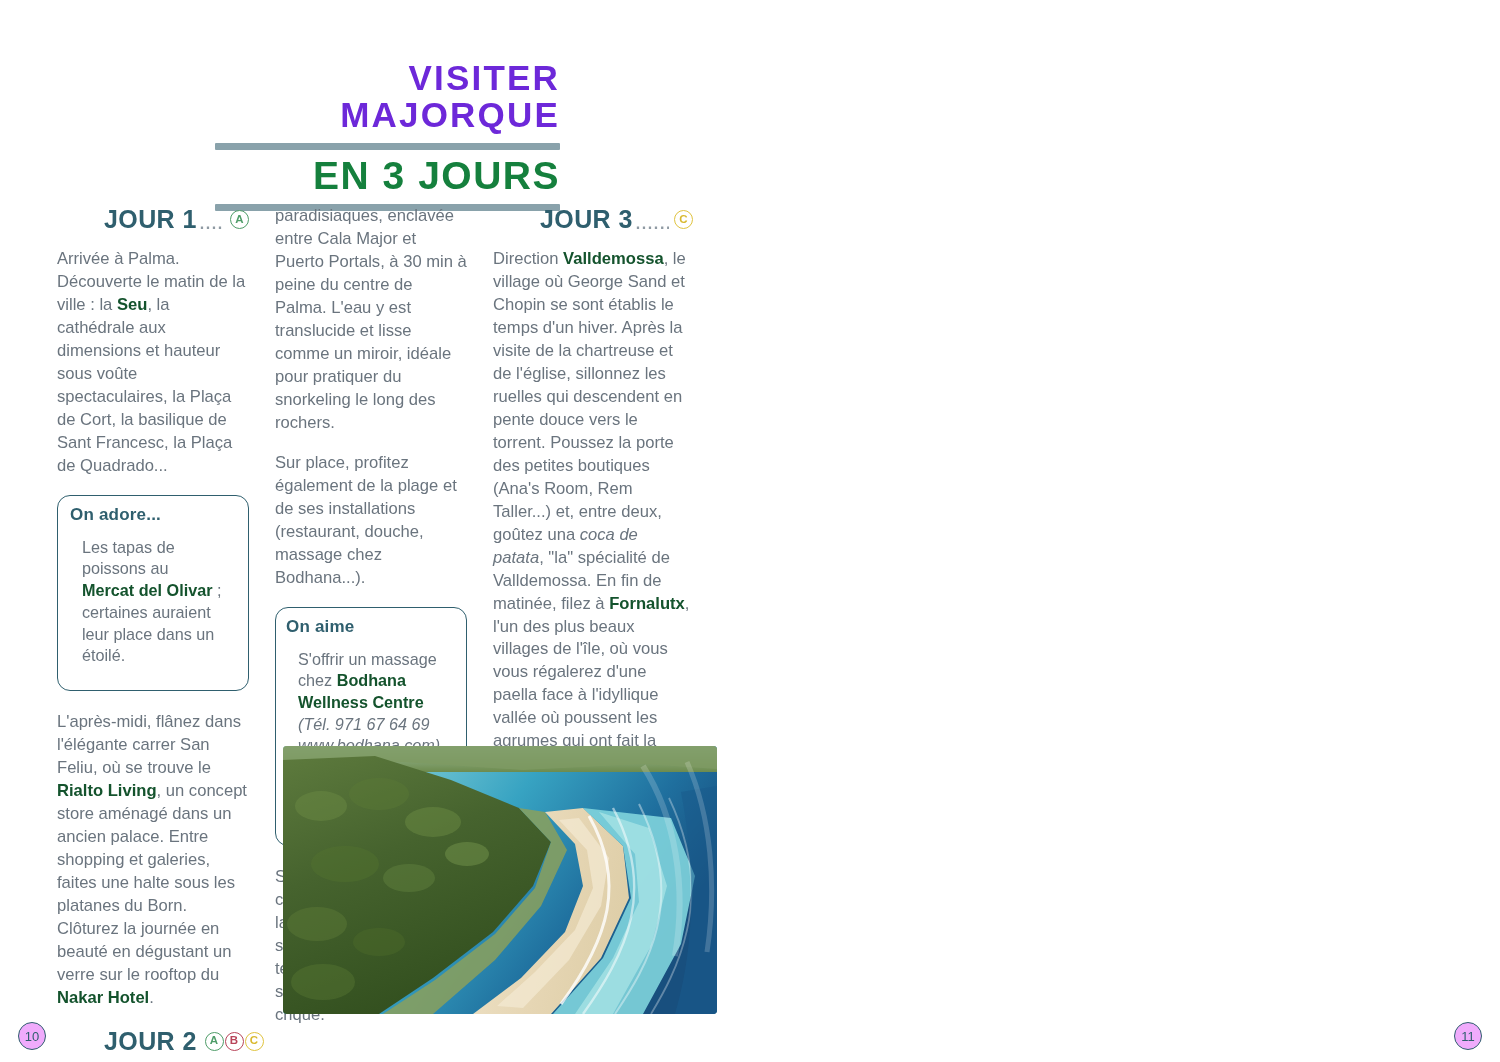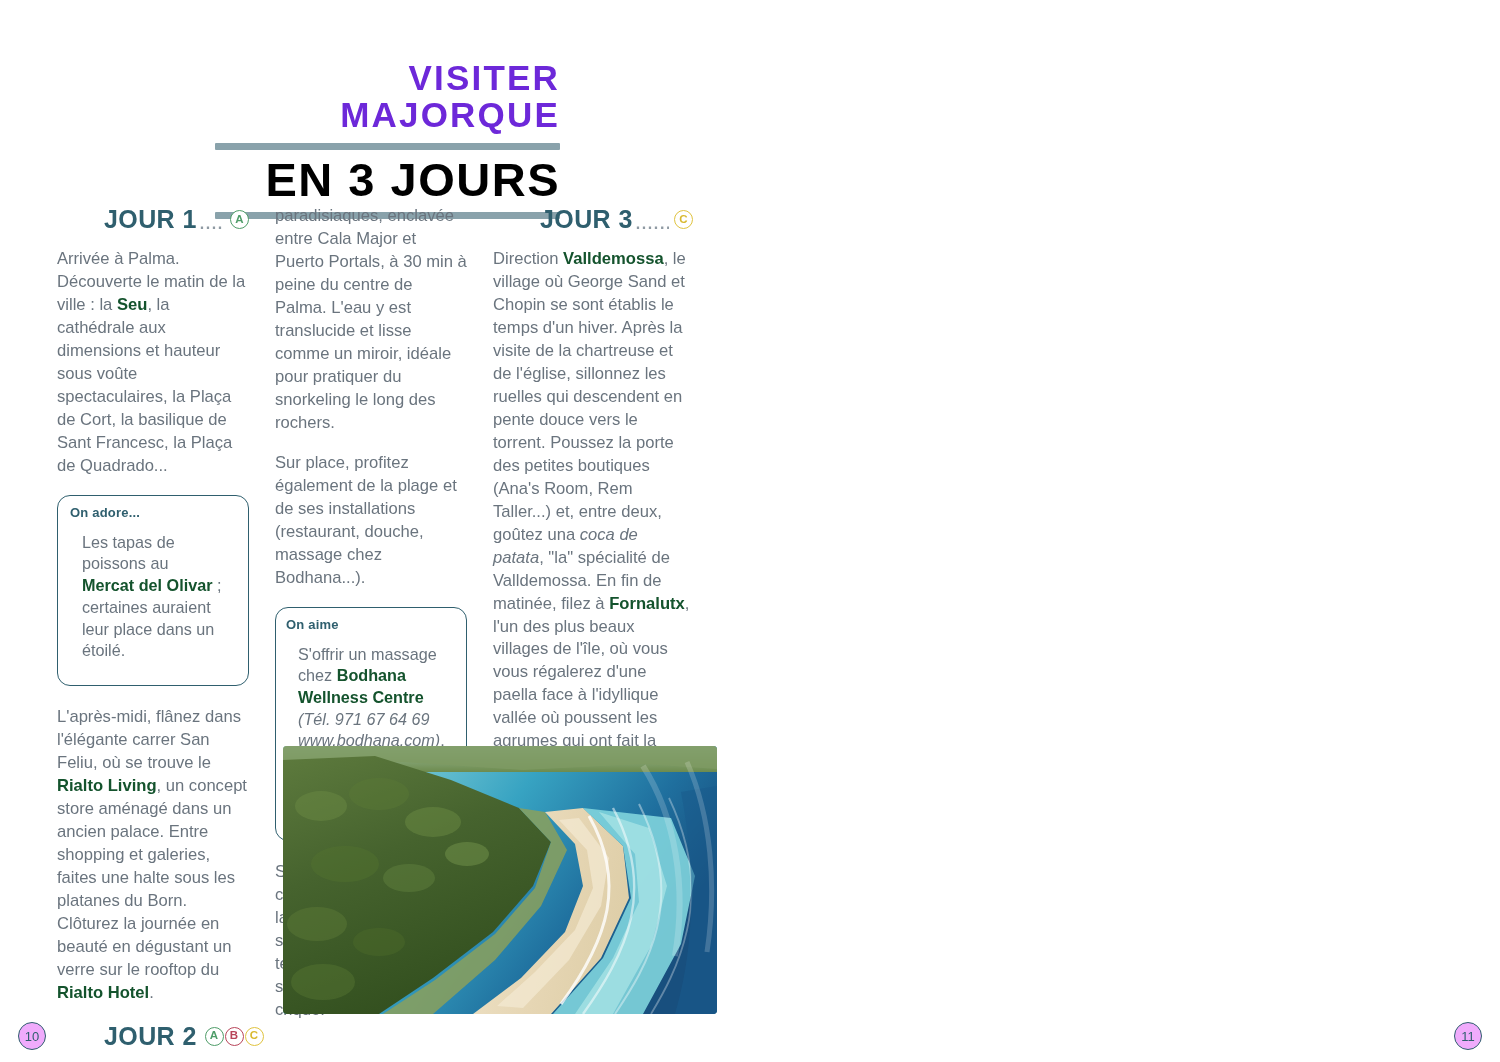--- a/index.html
+++ b/index.html
@@ -17,22 +17,22 @@
   .page-right{width:750px;}
 
   
   .title-block{text-align:right;}
   .title-kicker{
     font-size:35px;font-weight:700;letter-spacing:2.2px;
     color:#6d28d9;line-height:1.05;
   }
   .title-rule{height:7px;background:#89a2ab;border-radius:1px;margin:9px 0 6px 0;}
   .title-main{
-    font-size:47px;font-weight:700;letter-spacing:1.5px;
-    color:#000000;line-height:1.03;
+    font-size:39px;font-weight:700;letter-spacing:1.5px;
+    color:#15803d;line-height:1.03;
   }
   .title-rule-b{height:7px;background:#89a2ab;border-radius:1px;margin:8px 0 0 0;}
 
   
   .cols{display:flex;}
   .col{box-sizing:border-box;}
 
   
   .day-head{
     display:flex;align-items:center;
@@ -69,21 +69,21 @@
 
   
   .tip{
     border:1.8px solid #2f5f6e;
     border-radius:13px;
     padding:9px 12px 11px 12px;
     margin:4px 0 20px 0;
     box-sizing:border-box;
   }
   .tip-title{
-    color:#2f5f6e;font-weight:700;font-size:13px;
+    color:#2f5f6e;font-weight:700;font-size:17px;
     margin:0 0 1px 0;letter-spacing:.2px;
   }
   .tip p{margin:12px;font-size:16.2px;line-height:1.34;color:#6a747e;}
 
   
   .photo{
     margin-top:16px;border-radius:4px;overflow:hidden;
     position:relative;
     background:#2e7d9e;
   }
@@ -126,21 +126,21 @@
           </span>
         </div>
 
         <p class="body"><span>Arrivée à Palma. Découverte le matin de la ville : la </span><b>Seu</b><span>, la cathédrale aux dimensions et hauteur sous voûte spectaculaires, la Plaça de Cort, la basilique de Sant Francesc, la Plaça de Quadrado...</span></p>
 
         <div class="tip">
           <div class="tip-title">On adore...</div>
           <p><span>Les tapas de poissons au </span><b>Mercat del Olivar</b><span> ; certaines auraient leur place dans un étoilé.</span></p>
         </div>
 
-        <p class="body"><span>L'après-midi, flânez dans l'élégante carrer San Feliu, où se trouve le </span><b>Rialto Living</b><span>, un concept store aménagé dans un ancien palace. Entre shopping et galeries, faites une halte sous les platanes du Born. Clôturez la journée en beauté en dégustant un verre sur le rooftop du </span><b>Rialto Hotel</b><span>.</span></p>
+        <p class="body"><span>L'après-midi, flânez dans l'élégante carrer San Feliu, où se trouve le </span><b>Rialto Living</b><span>, un concept store aménagé dans un ancien palace. Entre shopping et galeries, faites une halte sous les platanes du Born. Clôturez la journée en beauté en dégustant un verre sur le rooftop du </span><b>Nakar Hotel</b><span>.</span></p>
 
         <div class="day-head">
           <span class="dh-label">JOUR 2</span>
           <span class="dots">.........</span>
           <span class="badges">
             <span class="badge a">A</span>
             <span class="badge b">B</span>
             <span class="badge c">C</span>
           </span>
         </div>

